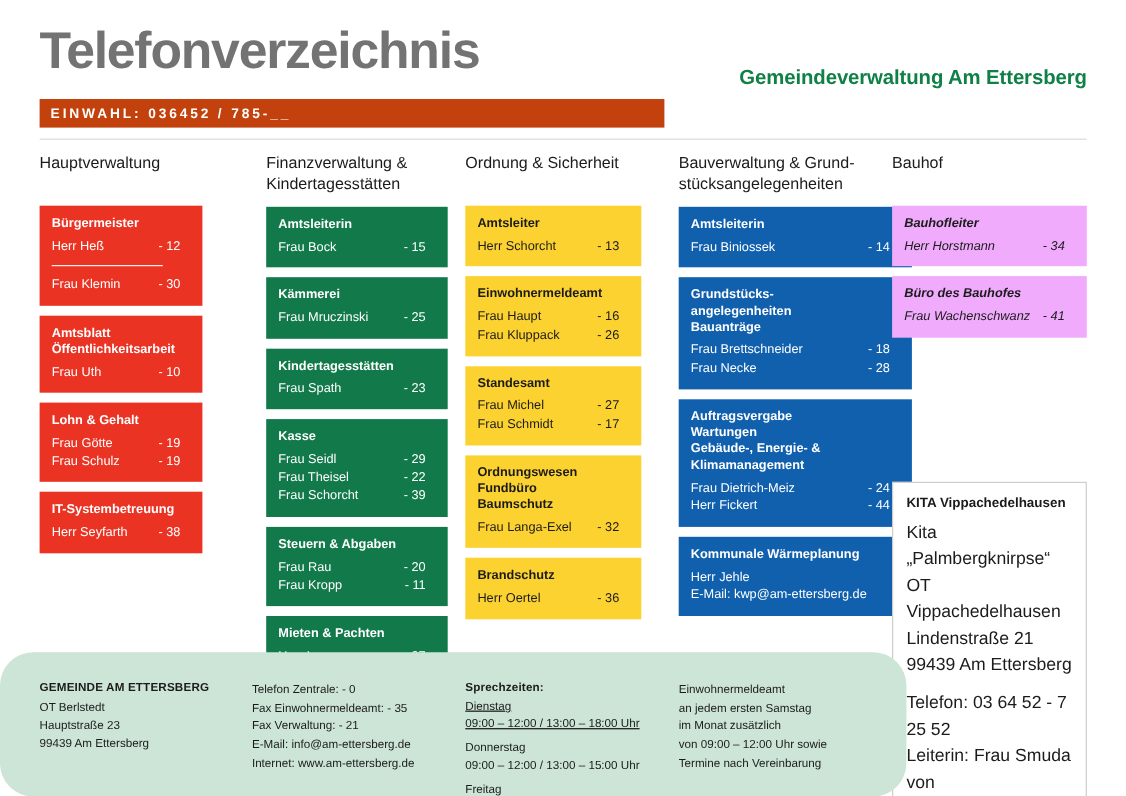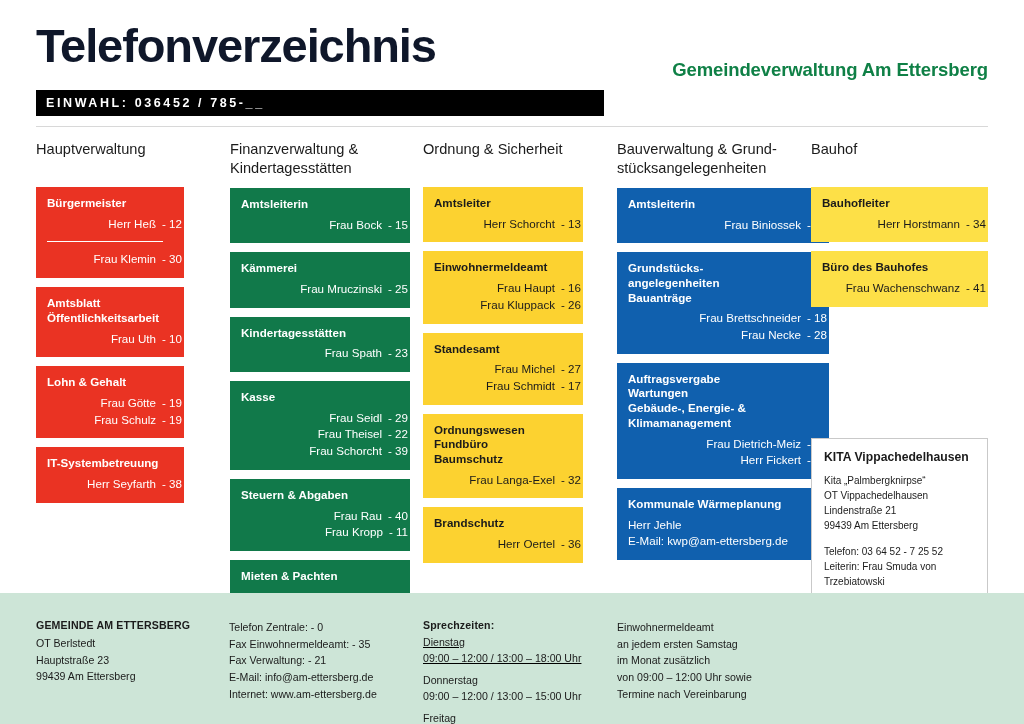--- a/index.html
+++ b/index.html
@@ -22,41 +22,41 @@
     top: 26px;
     width: 952px;
     height: 92px;
   }
   .title {
     position: absolute;
     left: 0;
     top: -4px;
     font-size: 47px;
     font-weight: bold;
-    color: #0f172a;
+    color: #737373;
     letter-spacing: -1.1px;
     line-height: 1;
     text-align: center;
   }
   .subtitle {
     position: absolute;
     right: 0;
     top: 33px;
     font-size: 18.5px;
     font-weight: bold;
     color: #0f8046;
     letter-spacing: -0.1px;
   }
   .dialbar {
     position: absolute;
     left: 0;
     top: 64px;
     width: 568px;
     height: 26px;
-    background: #000000;
+    background: #c2410c;
   }
   .dialbar-text {
     position: absolute;
     left: 10px;
     top: 6px;
     font-size: 12.5px;
     font-weight: bold;
     color: #ffffff;
     letter-spacing: 2.6px;
   }
@@ -74,47 +74,47 @@
     position: absolute;
     left: 36px;
     top: 140px;
     width: 952px;
   }
   .col {
     position: absolute;
     top: 0;
   }
   .col-0 { left: 0px;   width: 148px; }
-  .col-1 { left: 194px; width: 180px; }
+  .col-1 { left: 206px; width: 165px; }
   .col-2 { left: 387px; width: 160px; }
   .col-3 { left: 581px; width: 212px; }
   .col-4 { left: 775px; width: 177px; }
 
   .col-head {
     font-size: 14.6px;
     color: #1b1b1b;
     line-height: 1.33;
     margin-bottom: 9px;
     min-height: 38px;
   }
 
   .card {
     margin-bottom: 9px;
-    padding: 9px 2px 10px 11px;
+    padding: 9px 20px 10px 11px;
     box-sizing: border-box;
   }
   .card-title {
     font-size: 11.6px;
     font-weight: bold;
     line-height: 1.27;
     margin-bottom: 5px;
   }
   .row {
     display: flex;
-    justify-content: flex-end;
+    justify-content: space-between;
     align-items: baseline;
     font-size: 11.6px;
     line-height: 1.44;
     white-space: nowrap;
   }
   .row .nm { padding-right: 6px; }
   .row .ext { text-align: right; }
   .plain {
     font-size: 11.6px;
     line-height: 1.44;
@@ -132,51 +132,52 @@
   
   .t-green { background: #11794a; color: #ffffff; }
   .t-green .card-title { color: #ffffff; }
   
   .t-yellow { background: #fcd230; color: #1b1b1b; }
   .t-yellow .card-title { color: #1b1b1b; }
   
   .t-blue { background: #1060ae; color: #ffffff; }
   .t-blue .card-title { color: #ffffff; }
   
-  .t-grey { background: #fde047; color: #1b1b1b; }
+  .t-grey { background: #f0abfc; color: #1b1b1b; font-style: italic; }
   .t-grey .card-title { color: #1b1b1b; }
 
   
   .kita {
     margin-top: 131px;
     border: 1px solid #c9c9c9;
     background: #ffffff;
     padding: 11px 12px 13px 12px;
     box-sizing: border-box;
     color: #1b1b1b;
   }
   .kita-title {
     font-size: 12.2px;
     font-weight: bold;
     margin-bottom: 9px;
   }
   .kita-line {
-    font-size: 10px;
+    font-size: 16px;
     line-height: 1.5;
   }
   .kita-gap { height: 11px; }
 
   
   .footer {
     position: absolute;
     left: 0;
     top: 593px;
-    width: 1024px;
+    width: 824px;
     height: 131px;
     background: #cde5d7;
+    border-radius: 30px;
   }
   .fcol { position: absolute; top: 26px; }
   .f0 { left: 36px;  width: 190px; }
   .f1 { left: 229px; width: 190px; }
   .f2 { left: 423px; width: 195px; }
   .f3 { left: 617px; width: 195px; }
 
   .f-strong {
     font-size: 10.6px;
     font-weight: bold;
@@ -305,21 +306,21 @@
           <span class="nm">Frau Schorcht</span>
           <span class="ext">- 39</span>
         </div>
       </div>
       <div class="card t-green">
         <div class="card-title">
           <div>Steuern &amp; Abgaben</div>
         </div>
         <div class="row">
           <span class="nm">Frau Rau</span>
-          <span class="ext">- 40</span>
+          <span class="ext">- 20</span>
         </div>
         <div class="row">
           <span class="nm">Frau Kropp</span>
           <span class="ext">- 11</span>
         </div>
       </div>
       <div class="card t-green">
         <div class="card-title">
           <div>Mieten &amp; Pachten</div>
         </div>

